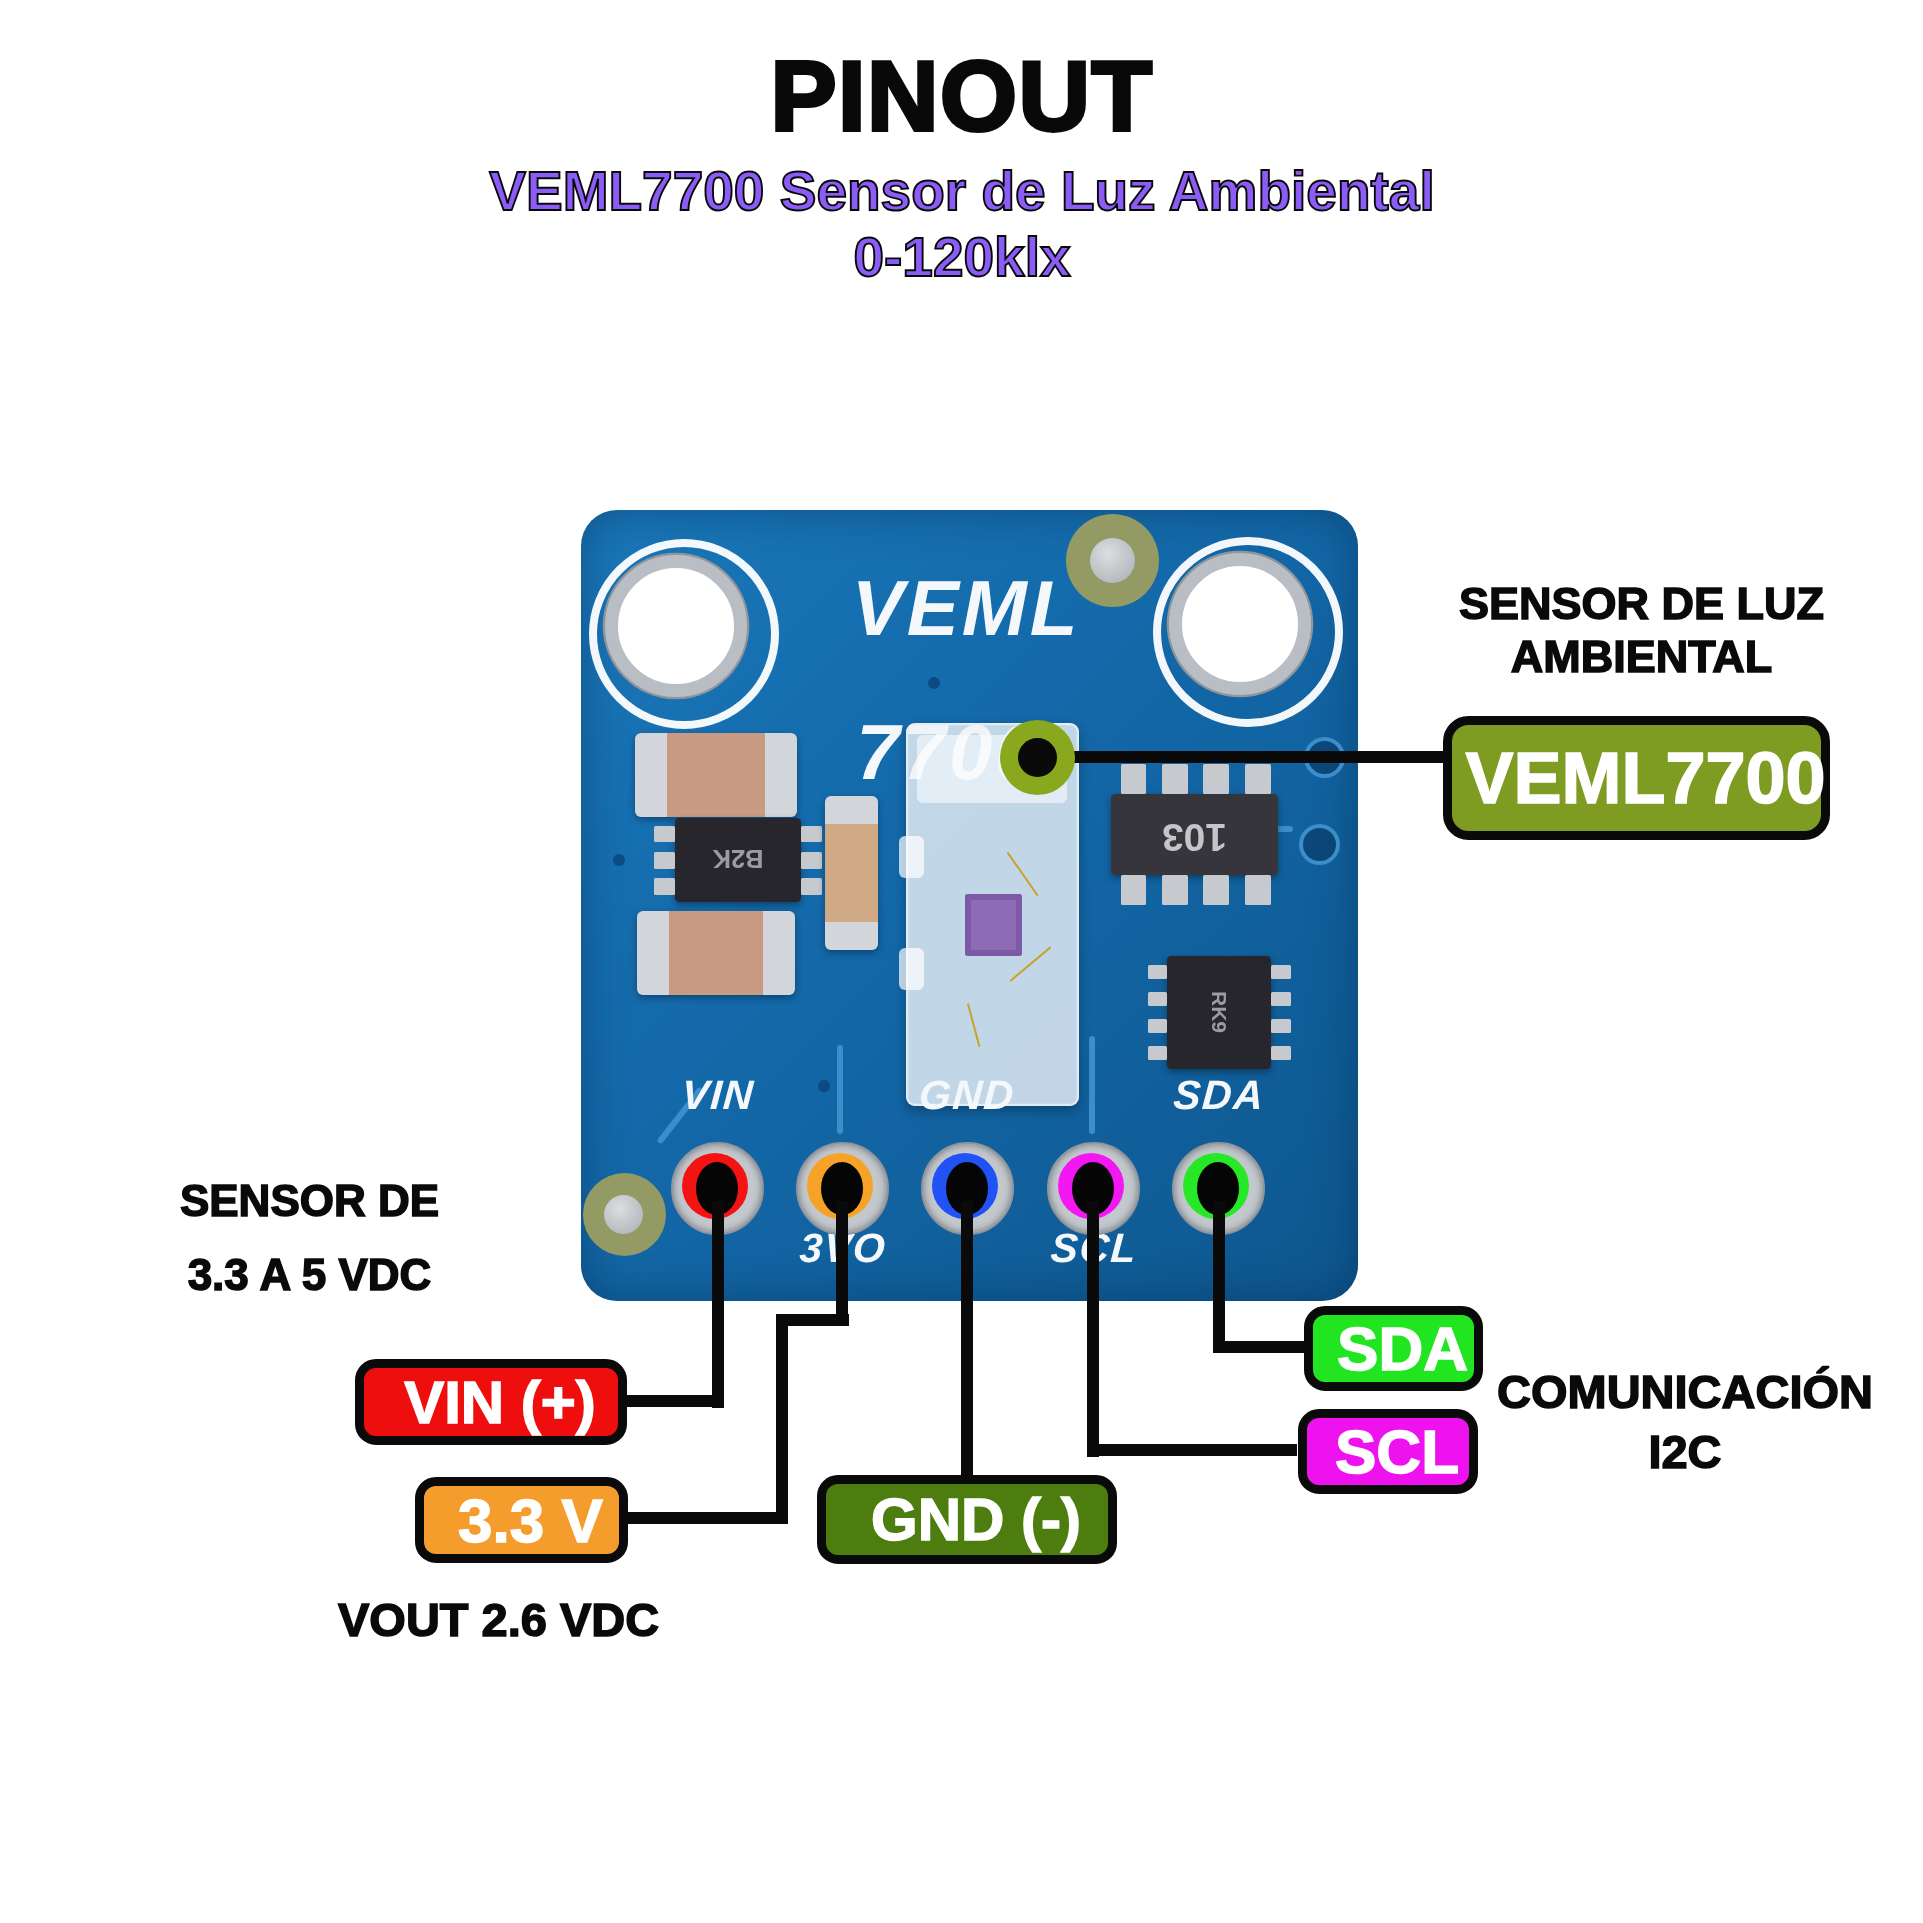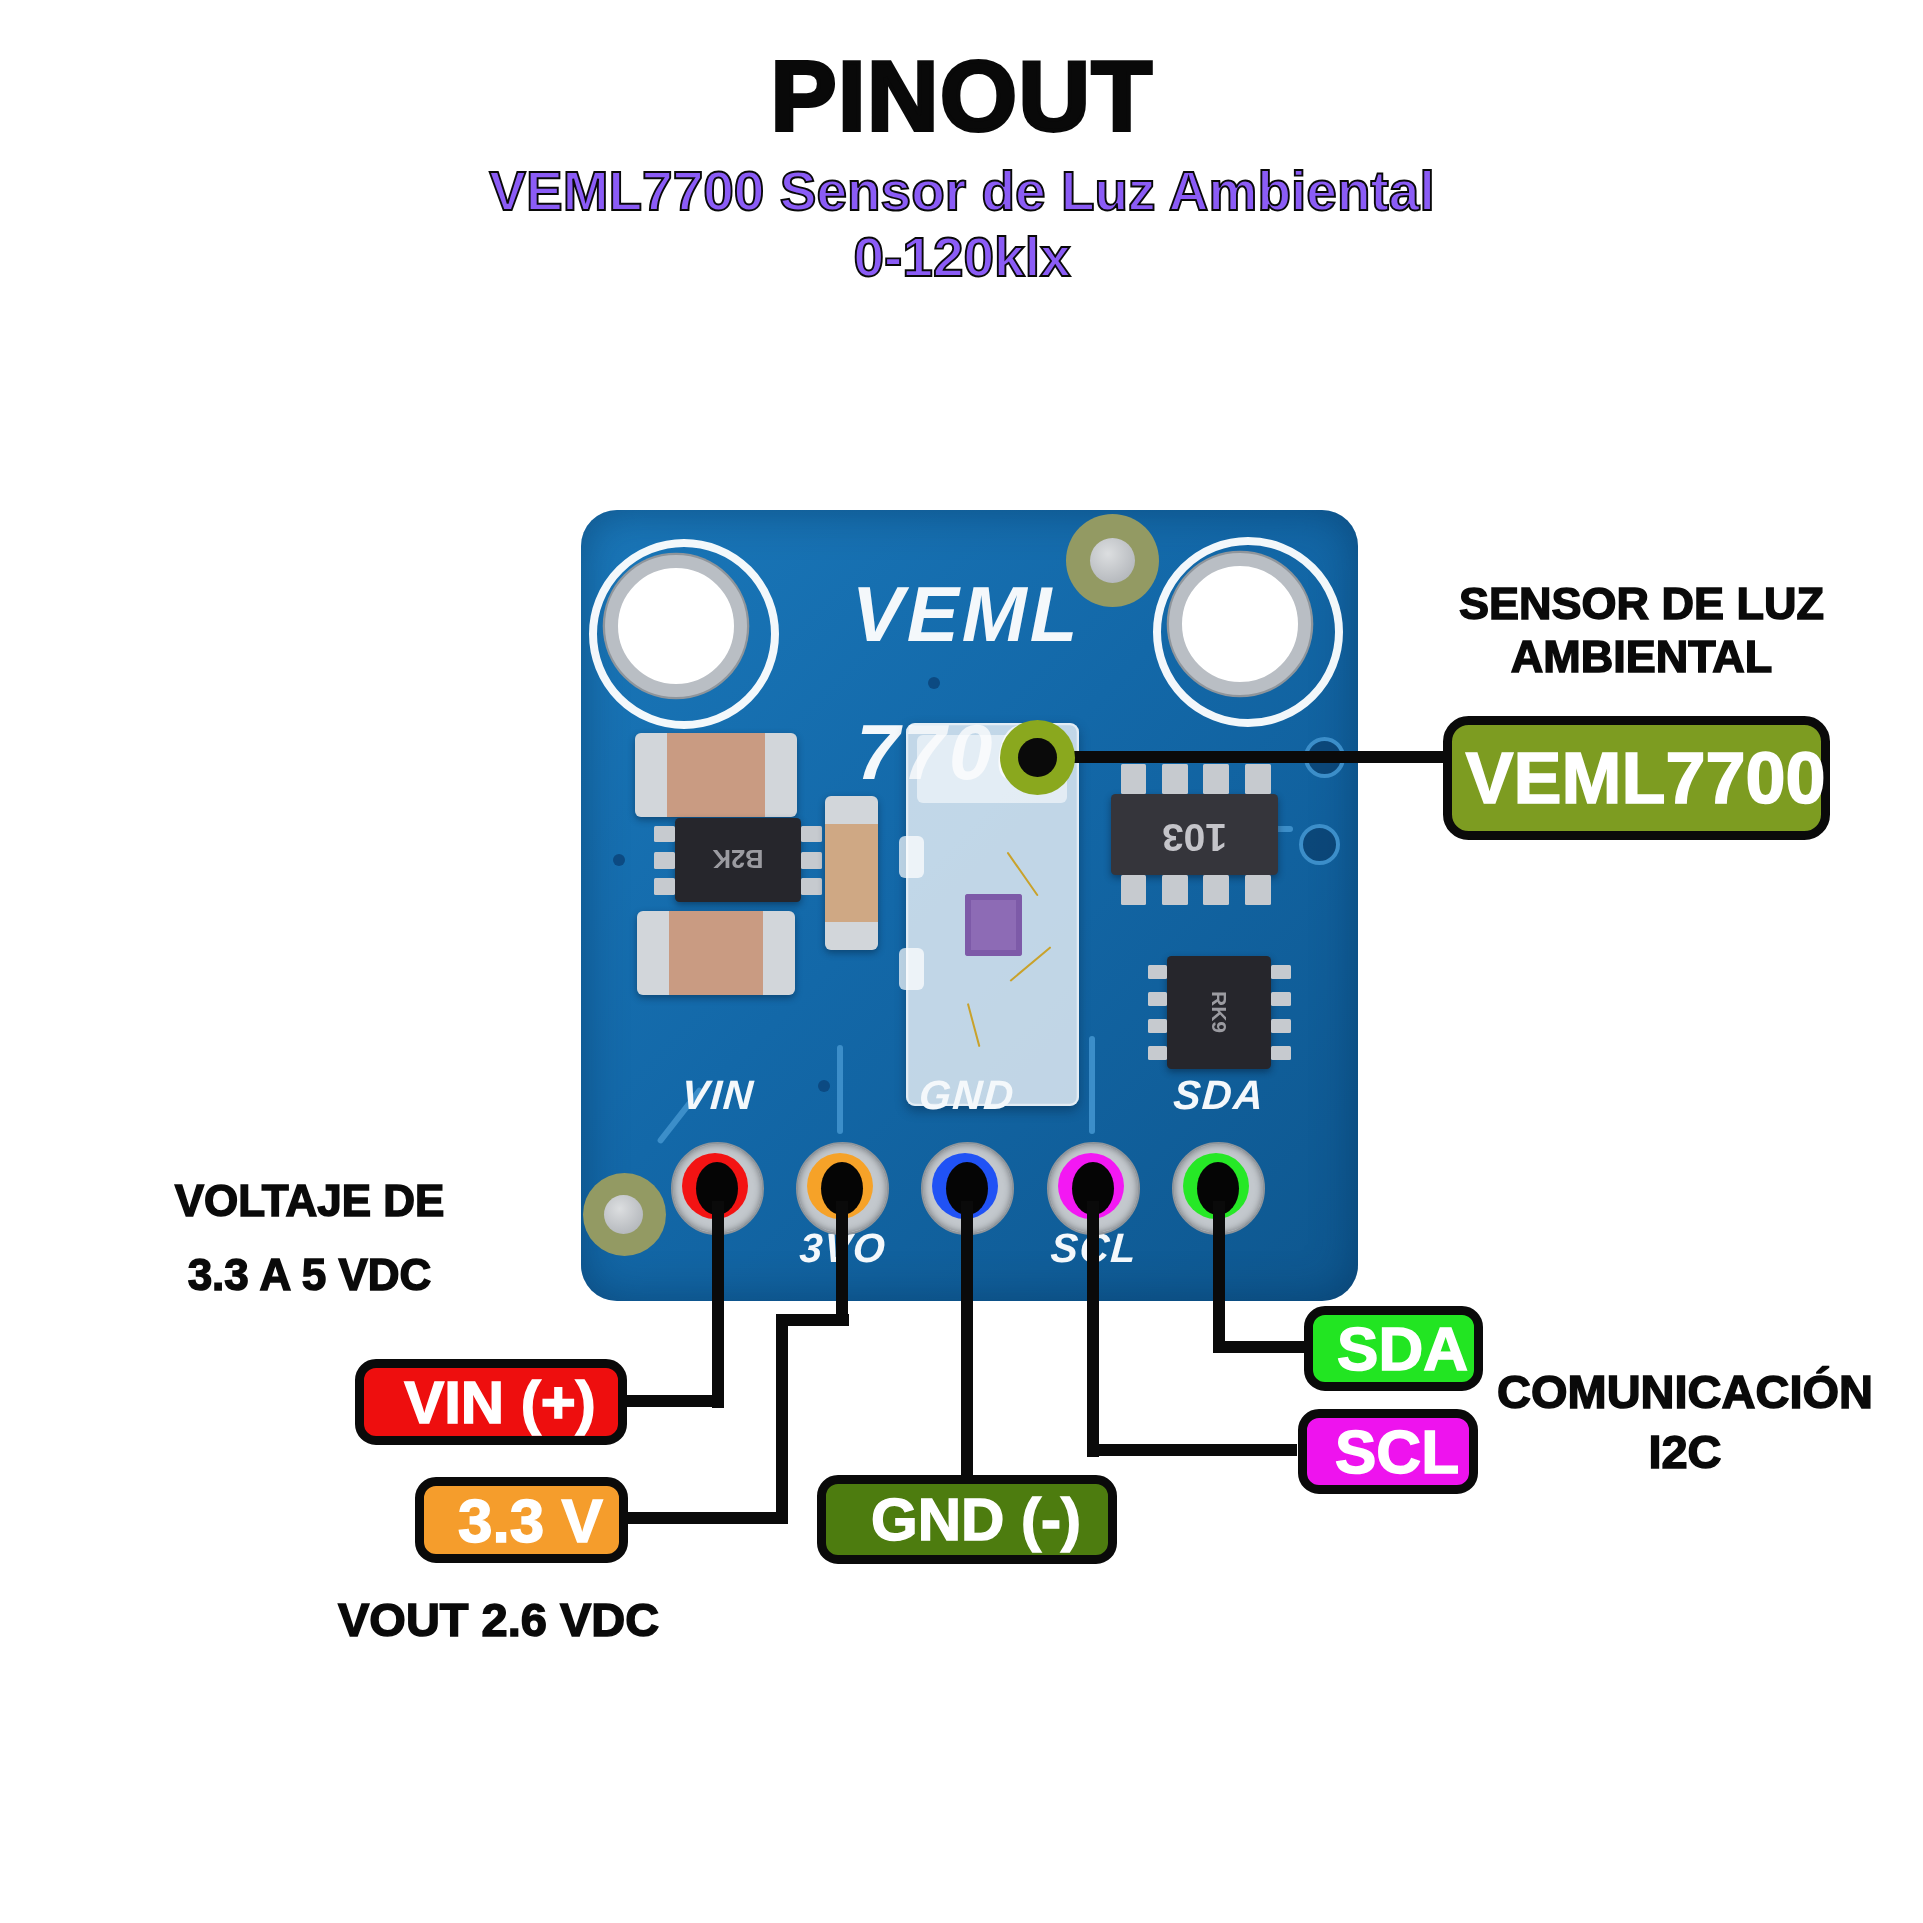--- a/index.html
+++ b/index.html
@@ -63,21 +63,21 @@
   <div class="abs hole-ring" style="left:8.3px;top:29px;"></div>
   <div class="abs hole" style="left:24px;top:45px;"></div>
   <div class="abs hole-ring" style="left:572px;top:27px;"></div>
   <div class="abs hole" style="left:588px;top:43px;"></div>
 
   <div class="abs standoff" style="left:485px;top:3.8px;width:93px;height:93px;"></div>
   <div class="abs screw" style="left:509px;top:28px;width:45px;height:45px;"></div>
   <div class="abs standoff" style="left:1.5px;top:663px;width:83px;height:83px;"></div>
   <div class="abs screw" style="left:23px;top:685px;width:39px;height:39px;"></div>
 
-  <div class="abs silk" style="left:385px;top:59px;transform:translateX(-50%);font-size:78px;">VEML</div>
+  <div class="abs silk" style="left:385px;top:53px;transform:translateX(-50%);font-size:78px;">VEML</div>
   <div class="abs silk" style="left:368px;top:197px;transform:translateX(-50%);font-size:78px;">7700</div>
 
   <div class="abs trace" style="left:256px;top:535px;width:6px;height:89px;"></div>
   <div class="abs trace" style="left:508px;top:526px;width:6px;height:98px;"></div>
   <div class="abs trace" style="left:96px;top:571px;width:6px;height:69px;transform:rotate(38deg);"></div>
   <div class="abs trace" style="left:628px;top:316px;width:84px;height:6px;"></div>
   <div class="abs ring-via" style="left:723px;top:227px;width:33px;height:33px;"></div>
   <div class="abs ring-via" style="left:718px;top:314px;width:33px;height:33px;"></div>
   <div class="abs via" style="left:32px;top:344px;width:12px;height:12px;"></div>
   <div class="abs via" style="left:347px;top:167px;width:12px;height:12px;"></div>
@@ -192,21 +192,21 @@
 <div class="abs badge" style="left: 1304px; top: 1306px; width: 179px; height: 85px; font-size: 62px; background-color: rgb(34, 229, 34);">SDA</div>
 
 <div class="abs badge" style="left: 1298px; top: 1409px; width: 180px; height: 85px; font-size: 62px; background-color: rgb(238, 19, 238);">SCL</div>
 
 <div class="abs ctr note" style="left:1450px;top:577px;width:383px;font-size:45px;line-height:53px;">
   <div>SENSOR DE LUZ</div>
   <div>AMBIENTAL</div>
 </div>
 
 <div class="abs ctr note" style="left:99px;top:1164px;width:421px;font-size:44px;line-height:74px;">
-  <div>VOLTAJE DE</div>
+  <div>SENSOR DE</div>
   <div>3.3 A 5 VDC</div>
 </div>
 
 <div class="abs ctr note" style="left:1497px;top:1362px;width:376px;font-size:47px;line-height:60px;">
   <div>COMUNICACIÓN</div>
   <div>I2C</div>
 </div>
 
 <div class="abs note" style="left:338px;top:1592px;font-size:47px;">VOUT 2.6 VDC</div>
 

